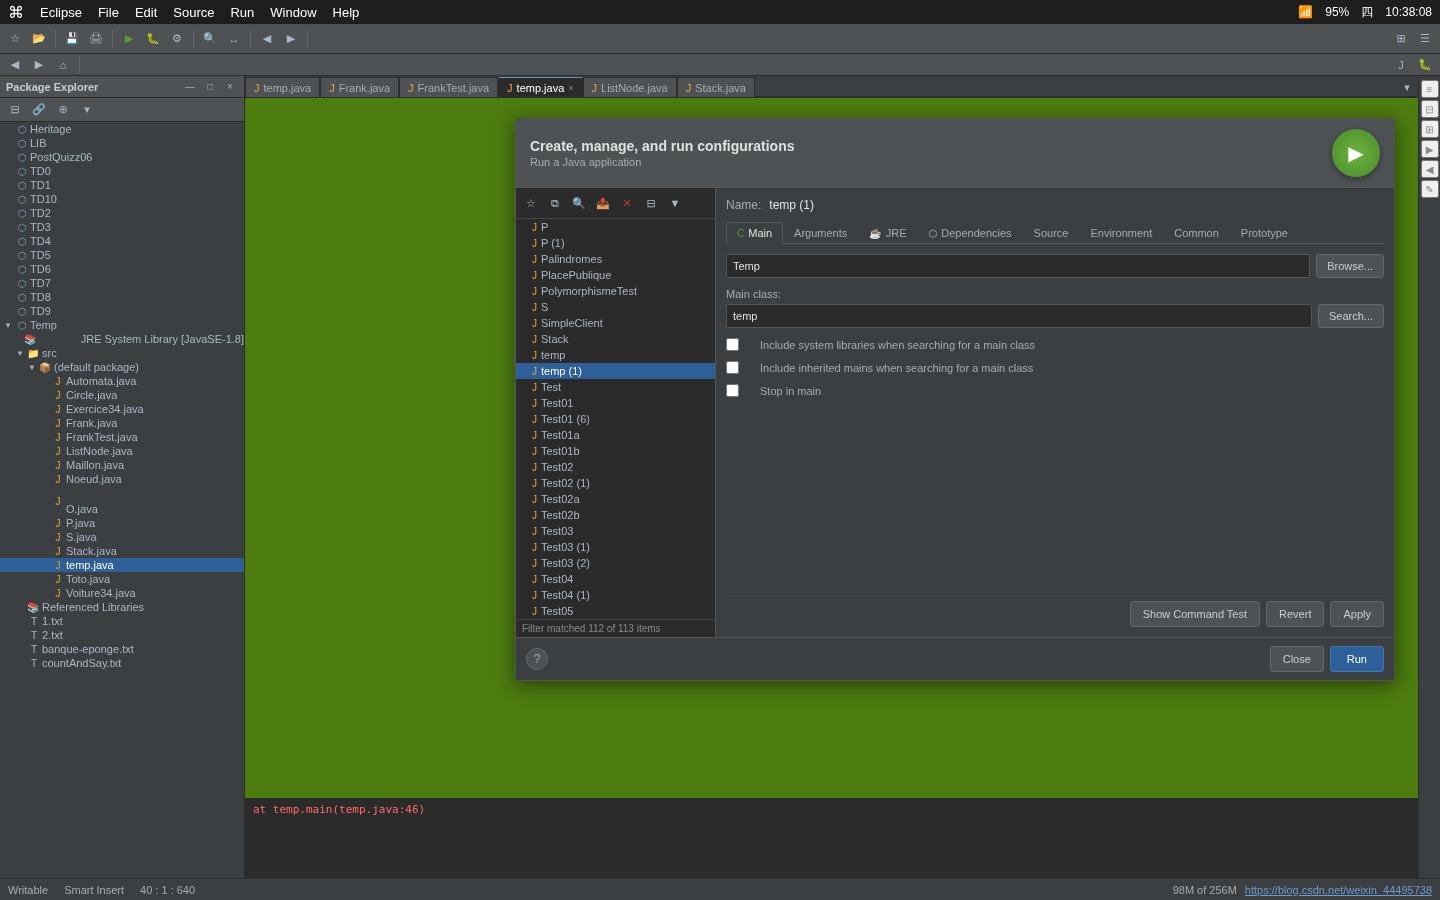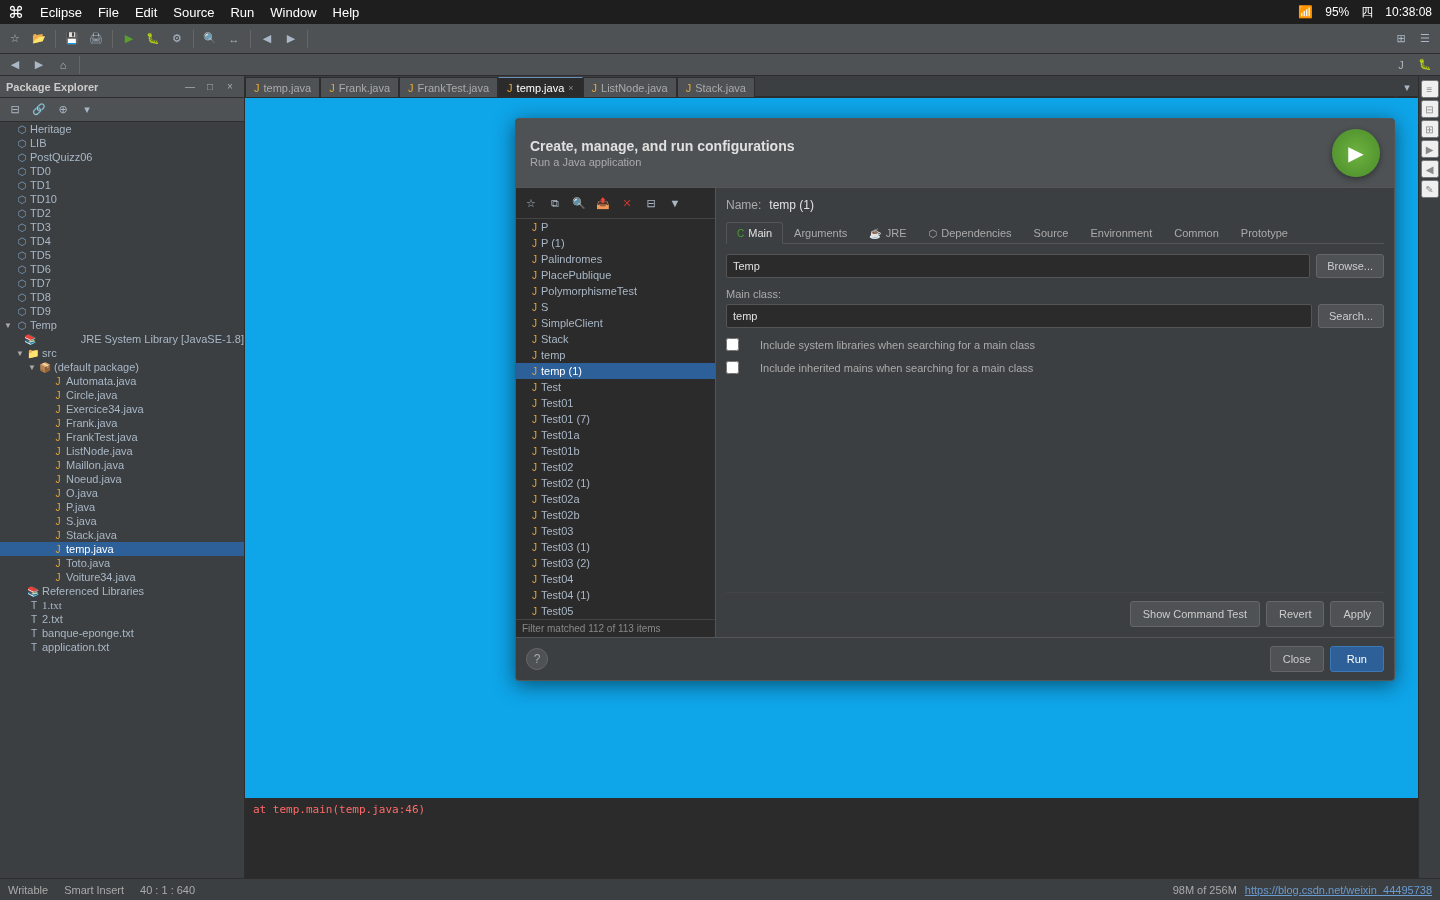--- a/index.html
+++ b/index.html
@@ -612,21 +612,21 @@
         <div class="tree-item">
           <span style="display:inline-block; width:40px;"></span>
       <span style="width:10px; font-size:8px; color:#aaa;"></span>
       <span style="color:#e8a838; width:16px; display:inline-flex; align-items:center; justify-content:center; font-size:10px;">J</span>
       <span style="color:#a9b7c6; font-size:11px;">Noeud.java</span>
         </div>
         <div class="tree-item">
           <span style="display:inline-block; width:40px;"></span>
       <span style="width:10px; font-size:8px; color:#aaa;"></span>
       <span style="color:#e8a838; width:16px; display:inline-flex; align-items:center; justify-content:center; font-size:10px;">J</span>
-      <span style="color:#a9b7c6; font-size:11px;">O.java</span>
+      <span style="color:#a9b7c6; font-size:11px;margin-top:16px;">O.java</span>
         </div>
         <div class="tree-item">
           <span style="display:inline-block; width:40px;"></span>
       <span style="width:10px; font-size:8px; color:#aaa;"></span>
       <span style="color:#e8a838; width:16px; display:inline-flex; align-items:center; justify-content:center; font-size:10px;">J</span>
       <span style="color:#a9b7c6; font-size:11px;">P.java</span>
         </div>
         <div class="tree-item">
           <span style="display:inline-block; width:40px;"></span>
       <span style="width:10px; font-size:8px; color:#aaa;"></span>
@@ -660,39 +660,39 @@
         <div class="tree-item">
           <span style="display:inline-block; width:16px;"></span>
       <span style="width:10px; font-size:8px; color:#aaa;"></span>
       <span style="color:#9b9b9b; width:16px; display:inline-flex; align-items:center; justify-content:center; font-size:10px;">📚</span>
       <span style="color:#a9b7c6; font-size:11px;">Referenced Libraries</span>
         </div>
         <div class="tree-item">
           <span style="display:inline-block; width:16px;"></span>
       <span style="width:10px; font-size:8px; color:#aaa;"></span>
       <span style="color:#a9b7c6; width:16px; display:inline-flex; align-items:center; justify-content:center; font-size:10px;">T</span>
-      <span style="color:#a9b7c6; font-size:11px;font-family:Liberation Serif, serif;">1.txt</span>
+      <span style="color:#a9b7c6; font-size:11px;">1.txt</span>
         </div>
         <div class="tree-item">
           <span style="display:inline-block; width:16px;"></span>
       <span style="width:10px; font-size:8px; color:#aaa;"></span>
       <span style="color:#a9b7c6; width:16px; display:inline-flex; align-items:center; justify-content:center; font-size:10px;">T</span>
       <span style="color:#a9b7c6; font-size:11px;">2.txt</span>
         </div>
         <div class="tree-item">
           <span style="display:inline-block; width:16px;"></span>
       <span style="width:10px; font-size:8px; color:#aaa;"></span>
       <span style="color:#a9b7c6; width:16px; display:inline-flex; align-items:center; justify-content:center; font-size:10px;">T</span>
       <span style="color:#a9b7c6; font-size:11px;">banque-eponge.txt</span>
         </div>
         <div class="tree-item">
           <span style="display:inline-block; width:16px;"></span>
       <span style="width:10px; font-size:8px; color:#aaa;"></span>
       <span style="color:#a9b7c6; width:16px; display:inline-flex; align-items:center; justify-content:center; font-size:10px;">T</span>
-      <span style="color:#a9b7c6; font-size:11px;">application.txt</span>
+      <span style="color:#a9b7c6; font-size:11px;">countAndSay.txt</span>
         </div>
       </div>
   </div>
 
   <div class="editor-area">
 
     <div class="tab-bar">
       <div class="tab">
         <span style="color:#e8a838;">J</span>
         <span>temp.java</span>
@@ -715,21 +715,21 @@
         <span>ListNode.java</span>
       </div>
       <div class="tab">
         <span style="color:#e8a838;">J</span>
         <span>Stack.java</span>
       </div>
       <div style="flex:1; background:#3c3f41; border-bottom: 1px solid #2d2d2d;"></div>
       <button class="tb-btn" style="height:20px; align-self:flex-end; border-bottom: 1px solid #2d2d2d;">▾</button>
     </div>
 
-    <div style="flex:1; background:#0ea5e9; position: relative;">
+    <div style="flex:1; background:#4d7c0f; position: relative;">
 
       <div style="position: absolute; top: 10px; left: 10px; right: 10px; bottom: 10px; z-index: 10;">
         <div class="dialog">
 
           <div class="dialog-title">
             <div>
               <div class="dialog-title-text">Create, manage, and run configurations</div>
               <div class="dialog-subtitle">Run a Java application</div>
             </div>
             <div class="play-icon">▶</div>
@@ -791,21 +791,21 @@
                   <div class="config-item">
                     <span style="color:#e8a838; font-size:10px;">J</span>
                     <span>Test</span>
                   </div>
                   <div class="config-item">
                     <span style="color:#e8a838; font-size:10px;">J</span>
                     <span>Test01</span>
                   </div>
                   <div class="config-item">
                     <span style="color:#e8a838; font-size:10px;">J</span>
-                    <span>Test01 (7)</span>
+                    <span>Test01 (6)</span>
                   </div>
                   <div class="config-item">
                     <span style="color:#e8a838; font-size:10px;">J</span>
                     <span>Test01a</span>
                   </div>
                   <div class="config-item">
                     <span style="color:#e8a838; font-size:10px;">J</span>
                     <span>Test01b</span>
                   </div>
                   <div class="config-item">
@@ -903,20 +903,24 @@
                     <button class="form-btn">Search...</button>
                   </div>
                 </div>
                 <div class="checkbox-row">
                   <input type="checkbox" style="">
                   <label>Include system libraries when searching for a main class</label>
                 </div>
                 <div class="checkbox-row">
                   <input type="checkbox" style="">
                   <label>Include inherited mains when searching for a main class</label>
+                </div>
+                <div class="checkbox-row">
+                  <input type="checkbox" style="">
+                  <label>Stop in main</label>
                 </div>
               </div>
 
               <div style="display:flex; justify-content: flex-end; gap: 6px; padding-top: 8px; border-top: 1px solid #444; margin-top: 8px;">
                 <button class="btn-secondary">Show Command Test</button>
                 <button class="btn-secondary">Revert</button>
                 <button class="btn-secondary">Apply</button>
               </div>
             </div>
           </div>

